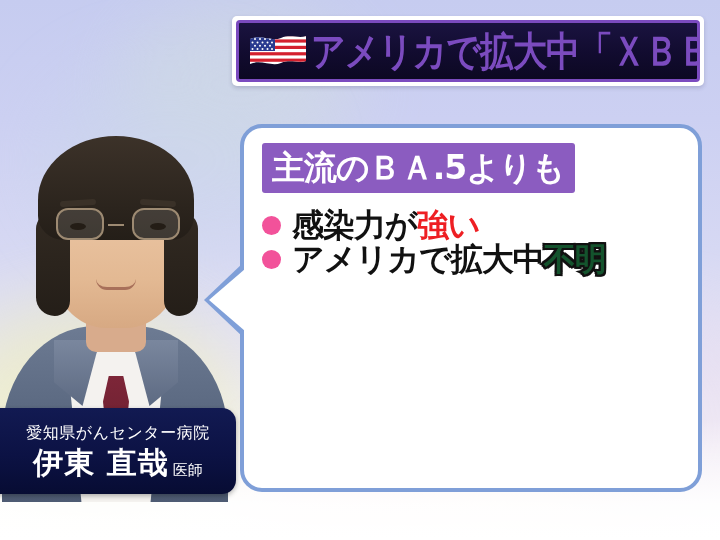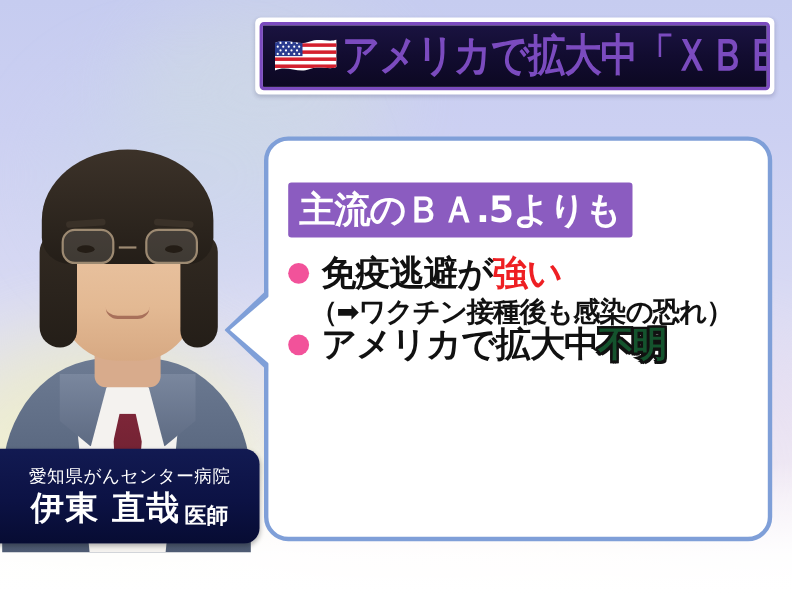--- a/index.html
+++ b/index.html
@@ -221,22 +221,22 @@
   }
   .np-name {
     color: #ffffff;
     font-size: 30px;
     font-weight: 700;
     letter-spacing: 1px;
     line-height: 1;
   }
   .np-role {
     color: #ffffff;
-    font-size: 20px;
-    font-weight: 700;
+    font-size: 15px;
+    font-weight: 400;
     margin-left: 4px;
     line-height: 1;
   }
 
   
   .banner {
     position: absolute;
     left: 232px;
     top: 16px;
     width: 472px;
@@ -309,21 +309,21 @@
     clip-path: polygon(100% 0, 0 50%, 100% 100%);
   }
 
   .bubble-content {
     position: absolute;
     left: 240px;
     top: 124px;
     width: 462px;
     height: 368px;
     box-sizing: border-box;
-    padding: 42px 0 0 22px;
+    padding: 19px 0 0 22px;
   }
 
   .headline-bar {
     display: inline-block;
     background: #8b5cc0;
     color: #ffffff;
     font-size: 33px;
     font-weight: 700;
     line-height: 1;
     padding: 8px 10px 9px 10px;
@@ -474,26 +474,25 @@
 
   <div class="bubble-content">
 
     <div class="headline-bar">主流のＢＡ.5よりも</div>
 
     <div class="bullets">
 
       <div>
         <div class="bullet-row">
           <span class="dot"></span>
-          <span class="b-text"><span>免疫逃避が</span><span class="b-em-red">強い</span></span>
+          <span class="b-text"><span>感染力が</span><span class="b-em-red">強い</span></span>
         </div>
       </div>
 
       <div>
-        <div class="sub-note">（➡ワクチン接種後も感染の恐れ）</div>
       </div>
 
       <div>
         <div class="bullet-row">
           <span class="dot"></span>
           <span class="b-text"><span>アメリカで拡大中</span><span class="b-em-yellow">不明</span></span>
         </div>
       </div>
 
     </div>

